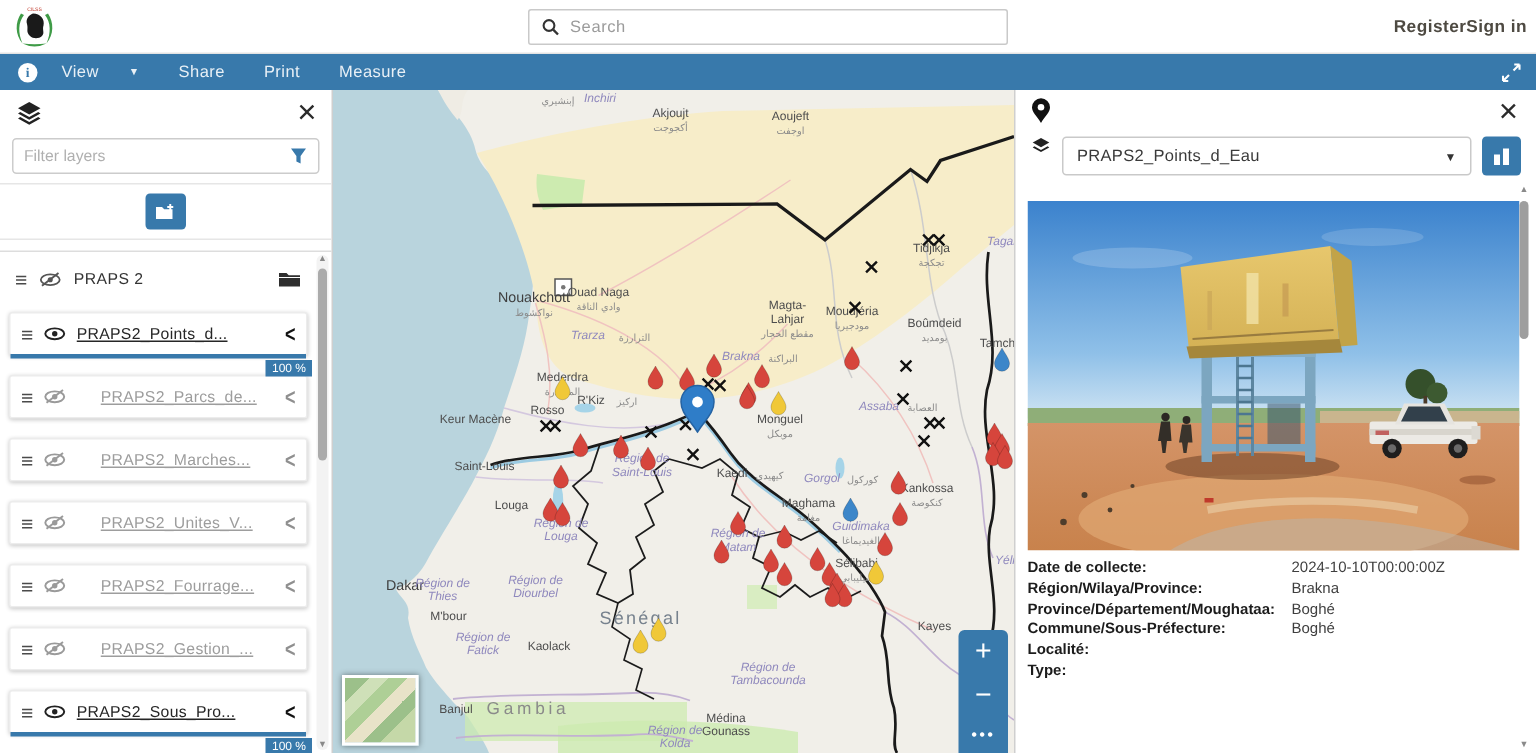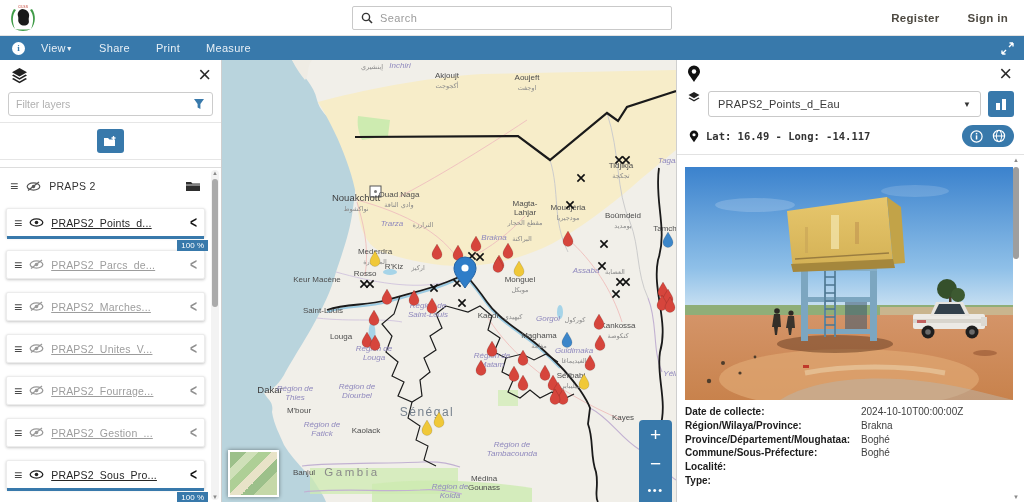--- a/index.html
+++ b/index.html
@@ -5,27 +5,27 @@
   * { box-sizing: border-box; margin: 0; padding: 0; }
   html,body { width:1024px; height:502px; overflow:hidden; font-family:"Liberation Sans",sans-serif; background:#fff; }
   #app { position:relative; width:1024px; height:502px; }
 
   
   #topbar { height:36px; background:#fff; border-bottom:1px solid #e3e3e3; display:flex; align-items:center; position:relative; }
   #logo { margin-left:8px; }
   #searchbox { position:absolute; left:352px; top:6px; width:320px; height:24px; border:1px solid #c9c9c9; border-radius:2px; display:flex; align-items:center; padding:0 8px; gap:7px; background:#fff; }
   #searchbox input { border:none; outline:none; flex:1; font-size:11px; color:#333; font-family:"Liberation Sans",sans-serif; }
   #searchbox input::placeholder { color:#9b9b9b; letter-spacing:.4px; }
-  #toplinks { margin-left:auto; display:flex; gap:28px; margin-right:16px; font-size:11.5px; color:#4e4a42; font-weight:bold; letter-spacing:.3px; }
+  #toplinks { margin-left:auto; display:flex; margin-right:6px; font-size:11.5px; color:#4e4a42; font-weight:bold; letter-spacing:.3px; }
   #toplinks span { cursor:pointer; }
 
   
   #toolbar { height:24px; background:#3879ab; display:flex; align-items:center; padding-left:12px; gap:0; color:#e8f0f6; font-size:11px; }
   #info-circle { width:13px; height:13px; border-radius:50%; background:#fff; color:#3879ab; font-weight:bold; font-size:9px; line-height:13px; text-align:center; margin-right:16px; font-family:"Liberation Serif",serif; }
-  .tb-item { margin-right:26px; cursor:pointer; letter-spacing:.3px; display:flex; align-items:center; gap:0; }
+  .tb-item { margin-right:26px; cursor:pointer; letter-spacing:.3px; display:flex; align-items:center; gap:20px; }
   .tb-caret { font-size:7px; }
   #expand-btn { margin-left:auto; margin-right:10px; }
 
   
   #main { display:flex; height:442px; }
   #left-panel { width:222px; background:#fff; border-right:1px solid #cfcfcf; display:flex; flex-direction:column; position:relative; }
   #map-area { flex:1; position:relative; overflow:hidden; background:#f1efe9; }
   #right-panel { width:348px; background:#fff; border-left:1px solid #cfcfcf; display:flex; flex-direction:column; position:relative; }
 
   
@@ -37,21 +37,21 @@
   #tools-row { border-top:1px solid #e6e6e6; border-bottom:1px solid #e6e6e6; padding:6px 0; display:flex; justify-content:center; }
   .sq-btn { width:27px; height:24px; background:#3879ab; border:none; border-radius:3px; display:flex; align-items:center; justify-content:center; cursor:pointer; }
   #toc-scroll { flex:1; border-top:1px solid #ddd; margin-top:7px; position:relative; padding:6px 16px 0 6px; overflow:hidden; }
   #group-row { height:24px; display:flex; align-items:center; gap:8px; padding:0 4px; margin-bottom:10px; }
   .grab { font-size:14px; color:#4a4a4a; cursor:grab; }
   #group-row .g-title { font-size:10.5px; color:#333; letter-spacing:.3px; }
   #group-row .g-folder { margin-left:auto; }
   .layer-card { background:#fff; border:1px solid #ececec; border-radius:2px; box-shadow:0 1px 3px rgba(0,0,0,.22); margin-bottom:13px; position:relative; }
   .lc-inner { height:27px; display:flex; align-items:center; gap:7px; padding:0 7px; }
   .lc-label { font-size:10.5px; letter-spacing:.2px;text-decoration:underline; }
-  .lc-label.on { color:#262626; } .lc-label.off { color:#9d9d9d; }
+  .lc-label.on { color:#262626; } .lc-label.off { color:#9d9d9d;margin-left:16px; }
   .lc-chev { margin-left:auto; font-weight:bold; font-size:12px; transform:scaleY(1.3); }
   .lc-chev.on { color:#111; } .lc-chev.off { color:#8f8f8f; }
   .op-bar { position:absolute; left:0; right:0; bottom:-3px; height:3px; background:#3879ab; }
   .op-badge { position:absolute; right:-4px; bottom:-15px; background:#3879ab; color:#fff; font-size:8px; padding:1px 4px; z-index:3; }
   .vscroll { position:absolute; right:2px; top:2px; bottom:2px; width:8px; }
   .vs-track { position:absolute; inset:0; background:#f3f3f3; border-radius:4px; }
   .vs-thumb { position:absolute; left:1px; width:6px; background:#ababab; border-radius:3px; }
   .vs-arrow { position:absolute; left:0; width:8px; font-size:6px; color:#8a8a8a; text-align:center; }
 
   
@@ -582,39 +582,20 @@
           <span class="sel-txt">PRAPS2_Points_d_Eau</span>
           <span class="sel-caret">▼</span>
         </div>
         <button class="sq-btn" style="width:26px;height:26px;">
           <svg width="13" height="12" viewBox="0 0 13 12">
               <rect x="1" y="5" width="4" height="7" fill="#fff"></rect>
               <rect x="7" y="1" width="4" height="11" fill="#fff"></rect>
             </svg>
         </button>
       </div>
-      <div id="coord-row">
-        <svg width="10" height="13" viewBox="0 0 14 18">
-            <path d="M7 17 C4 12 1 9.8 1 6.5 A6 6 0 1 1 13 6.5 C13 9.8 10 12 7 17 Z" fill="#111"></path>
-            <circle cx="7" cy="6.5" r="2.2" fill="#fff"></circle>
-          </svg>
-        <span id="coord-txt">Lat: 16.49 - Long: -14.117</span>
-        <div id="coord-btns">
-          <svg width="13" height="13" viewBox="0 0 13 13">
-              <circle cx="6.5" cy="6.5" r="5.6" fill="none" stroke="#fff" stroke-width="1.2"></circle>
-              <rect x="5.8" y="5.3" width="1.5" height="4.2" fill="#fff"></rect>
-              <rect x="5.8" y="2.9" width="1.5" height="1.5" fill="#fff"></rect>
-            </svg>
-          <svg width="14" height="14" viewBox="0 0 14 14">
-              <circle cx="7" cy="7" r="5.6" fill="none" stroke="#fff" stroke-width="1.2"></circle>
-              <ellipse cx="7" cy="7" rx="2.6" ry="5.6" fill="none" stroke="#fff" stroke-width="1"></ellipse>
-              <line x1="1.4" y1="7" x2="12.6" y2="7" stroke="#fff" stroke-width="1"></line>
-            </svg>
-        </div>
-      </div>
       <div id="fp-body">
 
         <svg id="photo" viewBox="0 0 328 233">
           <defs>
             <linearGradient id="skyg" x1="0" y1="0" x2="0" y2="1">
               <stop offset="0" stop-color="#3b82cd"></stop>
                 <stop offset=".7" stop-color="#8fc0e8"></stop>
                 <stop offset="1" stop-color="#cfe4f3"></stop>
             </linearGradient>
             <linearGradient id="groundg" x1="0" y1="0" x2="0" y2="1">

